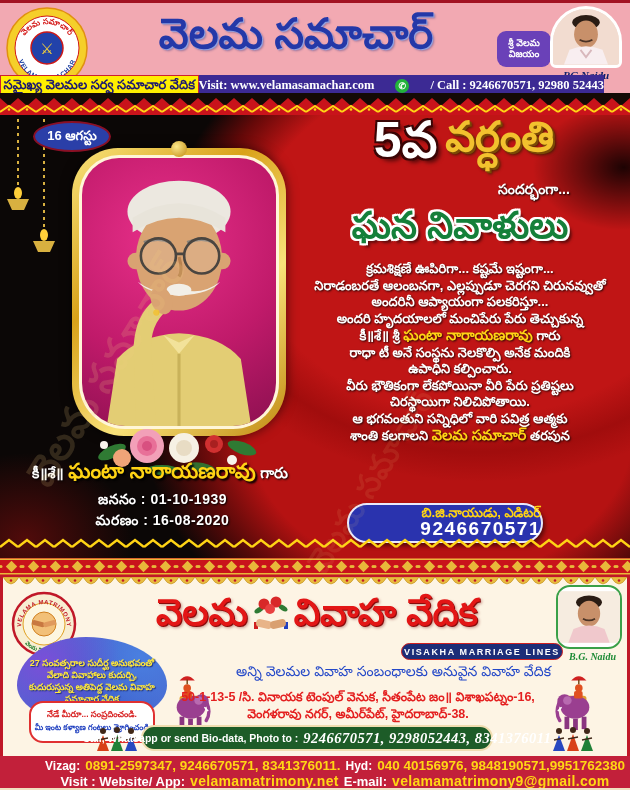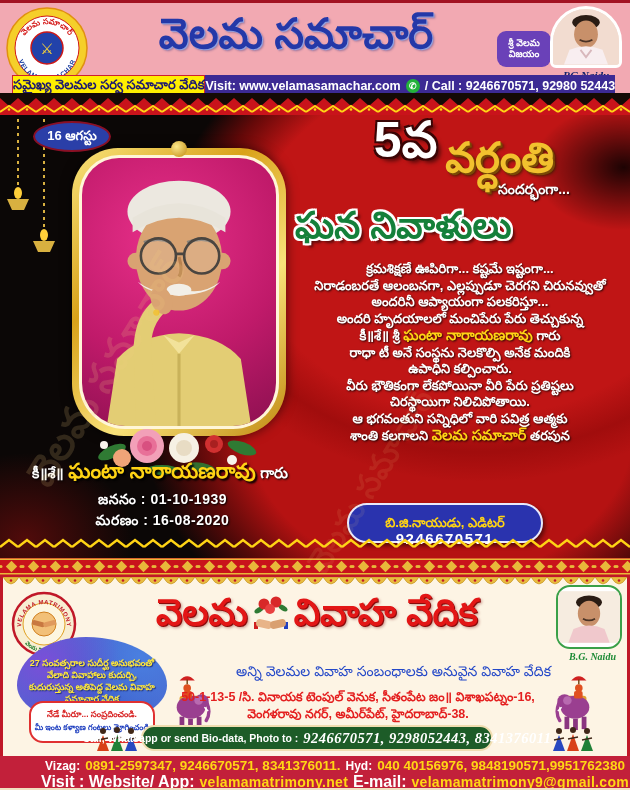--- a/index.html
+++ b/index.html
@@ -13,25 +13,25 @@
   .masthead-title{left:90px;top:2px;width:412px;height:68px;display:flex;align-items:center;justify-content:center;
           font-size:42px;font-weight:bold;color:#2438a8;white-space:nowrap;
           text-shadow:1px 1px 0 #8fa0e0, 2px 2px 2px rgba(30,40,120,.35);}
   .blessing{left:497px;top:28px;width:54px;height:36px;background:#6a41b8;border-radius:9px;
           color:#fff;font-size:9.5px;font-weight:bold;display:flex;align-items:center;justify-content:center;
           text-align:center;padding:2px;box-sizing:border-box;line-height:1.15;}
   .photo-card{left:550px;top:3px;width:72px;height:62px;background:#f2dcd0;
           border:3px solid #fff;border-radius:36px 36px 6px 6px;overflow:hidden;box-sizing:border-box;}
   .photo-caption{left:548px;top:66px;width:76px;text-align:center;color:#10206a;
           font-size:11px;font-weight:bold;font-style:italic;font-family:"Liberation Serif",serif;}
-  .tagline-strip{left:0;top:72px;width:536px;height:21px;display:flex;padding-left:12px;}
+  .tagline-strip{left:0;top:72px;width:604px;height:21px;display:flex;}
   .tagline-left{width:233px;height:21px;background:#ffee00;border:1px solid #cc2030;box-sizing:border-box;
           display:flex;align-items:center;justify-content:center;color:#1c1870;font-size:13px;font-weight:bold;white-space:nowrap;}
   .tagline-right{flex:1;height:21px;background:#3c2a94;display:flex;align-items:center;justify-content:flex-start;
-          gap:5px;color:#fff;font-size:12.5px;font-weight:bold;white-space:nowrap;}
+          gap:21px;color:#fff;font-size:12.5px;font-weight:bold;white-space:nowrap;font-family:Liberation Serif, serif;}
   .wa-icon{display:inline-block;width:14px;height:14px;border-radius:50%;background:#22b33a;color:#fff;
           font-size:9px;line-height:14px;text-align:center;}
 
   
   .memorial{left:0;top:93px;width:630px;height:465px;
      background:
        radial-gradient(ellipse 130px 90px at 99% 16%, rgba(0,0,0,.85), transparent 70%),
        radial-gradient(ellipse 150px 120px at 4% 96%, rgba(150,15,15,.5), transparent 72%),
        radial-gradient(ellipse 390px 300px at 76% 32%, #c01515 58%, rgba(150,10,10,.65) 70%, transparent 80%),
        radial-gradient(ellipse 370px 290px at 70% 72%, #b51212 52%, rgba(140,10,10,.55) 68%, transparent 80%),
@@ -54,32 +54,32 @@
   .name-row{left:8px;top:366px;width:304px;text-align:center;z-index:5;white-space:nowrap;}
   .name-prefix{color:#fff;font-size:14px;font-weight:bold;text-shadow:1px 1px 2px #000;}
   .name-main{color:#ffd414;font-size:21px;font-weight:bold;text-shadow:2px 2px 2px #000;}
   .name-suffix{color:#fff;font-size:15px;font-weight:bold;text-shadow:1px 1px 2px #000;}
   .life-date{left:15px;width:295px;text-align:center;color:#fff;font-size:14px;font-weight:bold;
       letter-spacing:.5px;text-shadow:1px 1px 2px #000;z-index:5;}
   .anniv{left:300px;top:22px;width:328px;display:flex;align-items:flex-start;justify-content:center;gap:8px;z-index:3;}
   .anniv-num{font-size:50px;line-height:1;font-weight:bold;color:#fff;
       text-shadow:2px 2px 0 #3a0505,-2px -2px 0 #3a0505,2px -2px 0 #3a0505,-2px 2px 0 #3a0505,4px 4px 4px rgba(0,0,0,.6);}
   .anniv-word{font-size:42px;line-height:1.05;font-weight:bold;color:#f2c12e;
-      text-shadow:1px 1px 0 #7a4a06,2px 2px 0 #7a4a06,3px 3px 3px rgba(60,30,0,.85);margin-top:21px;}
+      text-shadow:1px 1px 0 #7a4a06,2px 2px 0 #7a4a06,3px 3px 3px rgba(60,30,0,.85);}
   .occasion{left:498px;top:88px;color:#fff;font-size:14px;font-weight:bold;text-shadow:1px 1px 2px #000;z-index:3;}
-  .tribute{left:295px;top:112px;width:330px;text-align:left;font-size:37px;font-weight:bold;color:#15803a;z-index:3;
+  .tribute{left:295px;top:112px;width:330px;text-align:center;font-size:37px;font-weight:bold;color:#15803a;z-index:3;
       text-shadow:2px 0 0 #fff,-2px 0 0 #fff,0 2px 0 #fff,0 -2px 0 #fff,2px 2px 0 #fff,-2px -2px 0 #fff,
                   2px -2px 0 #fff,-2px 2px 0 #fff,4px 4px 3px rgba(0,0,0,.55);white-space:nowrap;}
   .para{left:293px;top:168px;width:334px;text-align:center;color:#fff;font-size:13px;font-weight:bold;
       line-height:16.5px;text-shadow:1px 1px 2px rgba(0,0,0,.8);z-index:3;}
   .hl{color:#ffd414;font-size:14.5px;}
   .editor-badge{left:347px;top:410px;width:196px;height:40px;background:#2a33ae;border:2.5px solid #e9e9fb;
-      border-radius:21px;text-align:center;box-sizing:border-box;padding-top:10px;z-index:3;box-shadow:2px 3px 4px rgba(0,0,0,.5);}
+      border-radius:21px;text-align:right;box-sizing:border-box;padding-top:0;z-index:3;box-shadow:2px 3px 4px rgba(0,0,0,.5);}
   .editor-badge .nm{color:#ffd414;font-size:13px;font-weight:bold;line-height:16px;}
-  .editor-badge .ph{color:#fff;font-size:15px;font-weight:bold;letter-spacing:1.5px;line-height:16px;}
+  .editor-badge .ph{color:#fff;font-size:19px;font-weight:bold;letter-spacing:1.5px;line-height:16px;}
   .zz-bottom{left:0;top:443px;z-index:3;}
 
   .gold-strip{left:0;top:558px;width:630px;height:17px;}
 
   
   .matrimony{left:0;top:575px;width:630px;height:181px;background:#fdf4e4;
       border-left:3px solid #c01828;border-right:3px solid #c01828;border-top:2px solid #c01828;box-sizing:border-box;}
   .mat-title{left:78px;top:12px;width:472px;height:56px;display:flex;align-items:center;justify-content:center;gap:6px;
       font-size:37px;font-weight:bold;color:#e31616;text-shadow:1px 1px 0 #8a0a0a,2px 2px 3px rgba(120,10,10,.4);white-space:nowrap;}
   .bgn-card{left:553px;top:8px;width:66px;height:64px;background:#fff;border:2.5px solid #3aa048;
@@ -108,21 +108,21 @@
   .green-pill .lbl{font-size:10.5px;font-weight:bold;}
   .green-pill .nums{font-family:"Liberation Serif",serif;font-style:italic;font-weight:bold;font-size:14.5px;letter-spacing:.5px;}
 
   
   .footer{left:0;top:756px;width:630px;height:34px;background:#c2203a;}
   .f-row{position:absolute;left:0;width:630px;display:flex;align-items:baseline;justify-content:center;gap:5px;white-space:nowrap;padding-left:20px;}
   .f1{top:2px;}
   .f2{top:17px;}
   .f-lab{color:#fff;font-size:12px;font-weight:bold;}
   .f-val{color:#ffd714;font-size:13.5px;font-weight:bold;}
-  .f-lab2{color:#fff;font-size:16px;font-weight:bold;}
+  .f-lab2{color:#fff;font-size:13px;font-weight:bold;}
   .f-val2{color:#ffd714;font-size:14px;font-weight:bold;letter-spacing:.3px;}
   .footer-base{left:0;top:788px;width:630px;height:2px;background:#f0e0c0;}
 </style>
 </head>
 <body>
 
 <div class="page">
 
   <div class="ab header">
     <div class="ab" style="left:6px;top:4px;width:82px;height:82px;">
@@ -362,20 +362,21 @@
       <svg width="62" height="60" viewBox="0 0 72 60">
         <rect width="72" height="60" fill="#f6ece0"></rect>
         <ellipse cx="36" cy="13" rx="15" ry="8" fill="#2a1c14"></ellipse>
         <ellipse cx="36" cy="26" rx="13" ry="15" fill="#c8906a"></ellipse>
         <path d="M29,32 q7,4 14,0" stroke="#4a3326" stroke-width="2" fill="none"></path>
         <path d="M12,60 L18,44 Q36,36 54,44 L60,60 Z" fill="#f0c8cc"></path>
       </svg>
     </div>
     <div class="ab bgn-caption">B.G. Naidu</div>
 
+    <div class="ab visakha">VISAKHA MARRIAGE LINES</div>
 
     <div class="ab cloud">27 సంవత్సరాల సుదీర్ఘ అనుభవంతో వేలాది వివాహాలు కుదుర్చి, కుదురుస్తున్న అతిపెద్ద వెలమ వివాహ సమాచార వేదిక</div>
 
     <div class="ab bubble">
       <div class="b1">నేడే మీరూ... సంప్రదించండి.</div>
       <div class="b2">మీ ఇంట కళ్యాణ గంటలు మ్రోగించండి</div>
     </div>
 
     <div class="ab mat-tagline">అన్ని వెలమల వివాహ సంబంధాలకు అనువైన వివాహ వేదిక</div>
 

